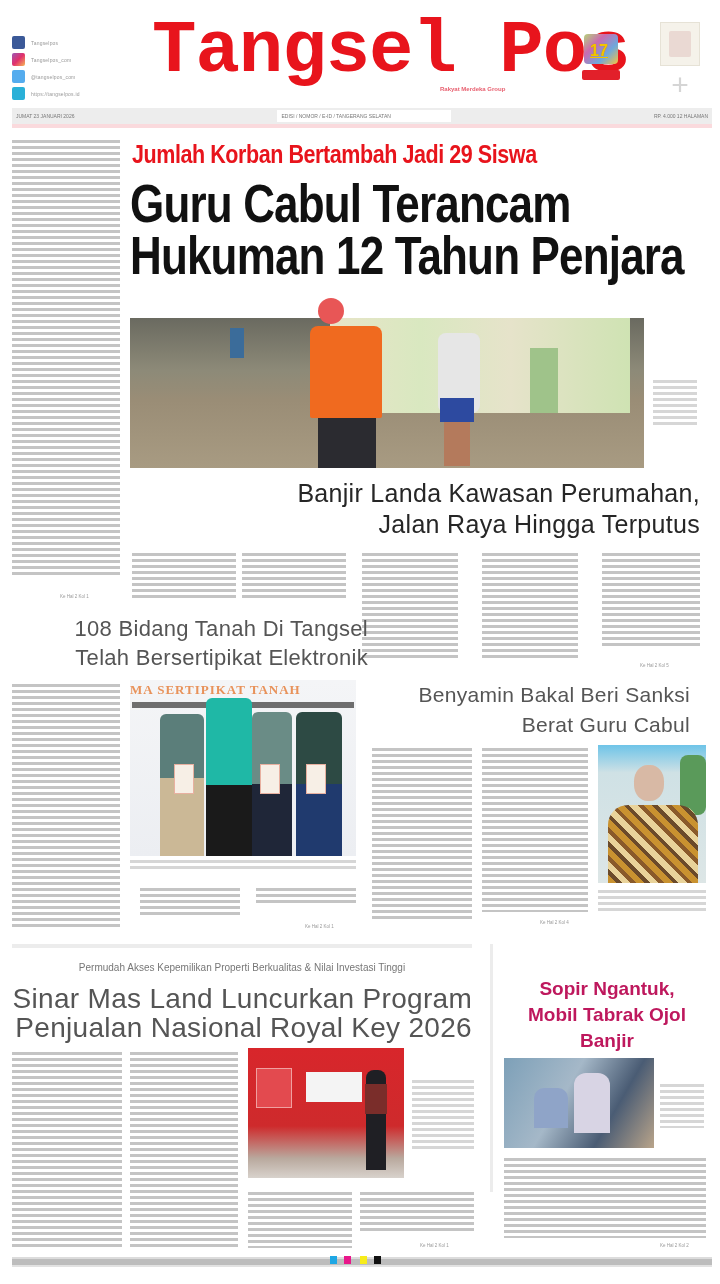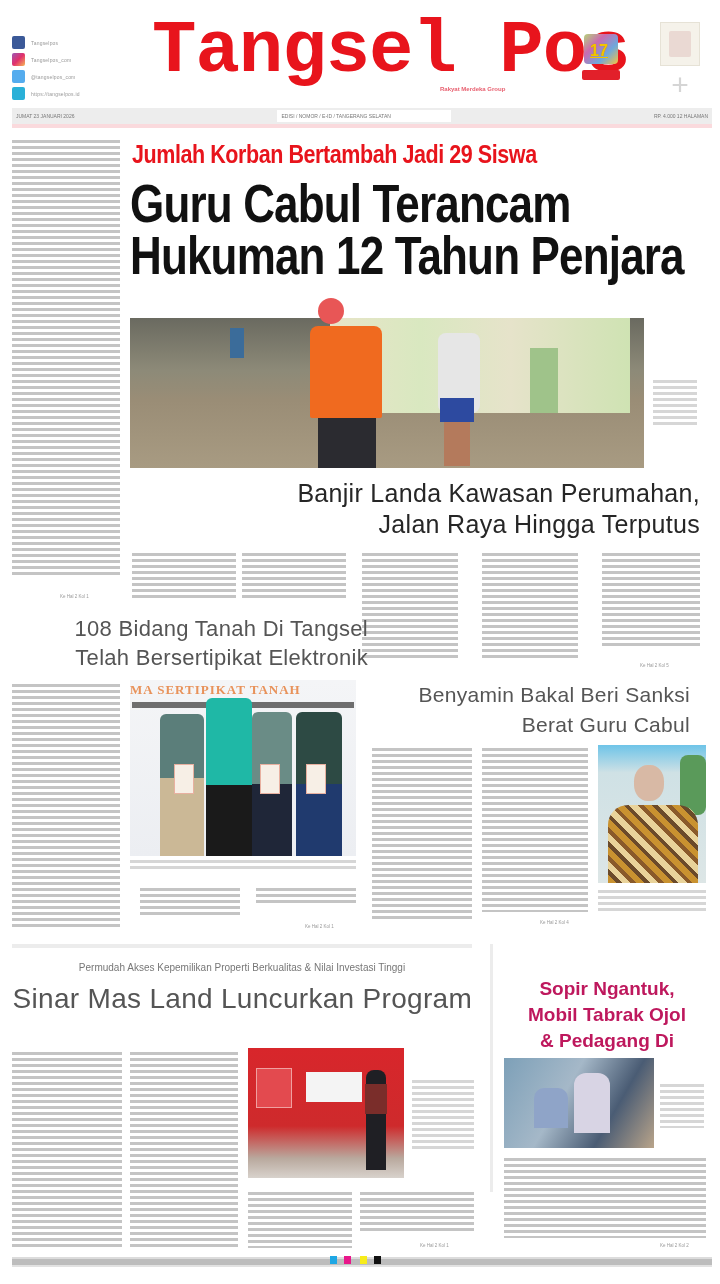--- a/index.html
+++ b/index.html
@@ -199,38 +199,38 @@
 </div>
 <div class="abs txt txtbox light" style="left:598px;top:890px;width:108px;height:24px;"><span style="color:transparent">BENYAMIN - Wali Kota Tangerang Selatan memberikan keterangan kepada wartawan.</span></div>
 <div class="abs pageref" style="left:540px;top:920px;">Ke Hal 2 Kol 4</div>
 
 <div class="abs divider-h"></div>
 <div class="abs divider-v"></div>
 
 <div class="abs smkicker">Permudah Akses Kepemilikan Properti Berkualitas &amp; Nilai Investasi Tinggi</div>
 <div class="abs h2 sinar-title">
   <div>Sinar Mas Land Luncurkan Program</div>
+  <div>Penjualan Nasional Royal Key 2026</div>
 </div>
 <div class="abs txt txtbox" style="left:12px;top:1052px;width:110px;height:196px;"><span style="color:transparent">TANGSELPOS - Sinar Mas Land resmi meluncurkan program penjualan nasional Royal Key 2026 untuk mempermudah masyarakat memiliki properti berkualitas dengan nilai investasi tinggi.</span></div>
 <div class="abs txt txtbox" style="left:130px;top:1052px;width:108px;height:196px;"></div>
 <div class="abs photo sinar-photo">
   <div class="sign"></div>
   <div class="screen"></div>
   <div class="person"></div>
   <div class="shirt"></div>
 </div>
 <div class="abs txt txtbox light" style="left:412px;top:1080px;width:62px;height:70px;"><span style="color:transparent">PELUNCURAN - Sinar Mas Land meluncurkan program penjualan nasional Royal Key 2026.</span></div>
 <div class="abs txt txtbox" style="left:248px;top:1192px;width:104px;height:56px;"></div>
 <div class="abs txt txtbox" style="left:360px;top:1192px;width:114px;height:40px;"></div>
 <div class="abs pageref" style="left:420px;top:1243px;">Ke Hal 2 Kol 1</div>
 
 <div class="abs sopir-title">
   <div>Sopir Ngantuk,</div>
   <div>Mobil Tabrak Ojol</div>
-  <div>&amp; Pedagang Di</div>
   <div>Banjir</div>
 </div>
 <div class="abs photo sopir-photo">
   <div class="p2"></div>
   <div class="p1"></div>
 </div>
 <div class="abs txt txtbox light" style="left:660px;top:1084px;width:44px;height:44px;"><span style="color:transparent">KECELAKAAN - Petugas memeriksa mobil yang menabrak ojol dan pedagang.</span></div>
 <div class="abs txt txtbox" style="left:504px;top:1158px;width:202px;height:80px;"><span style="color:transparent">TANGSELPOS - Sebuah mobil menabrak pengemudi ojek online dan pedagang di kawasan Ciputat diduga karena sopir mengantuk saat berkendara.</span></div>
 <div class="abs pageref" style="left:660px;top:1243px;">Ke Hal 2 Kol 2</div>
 

